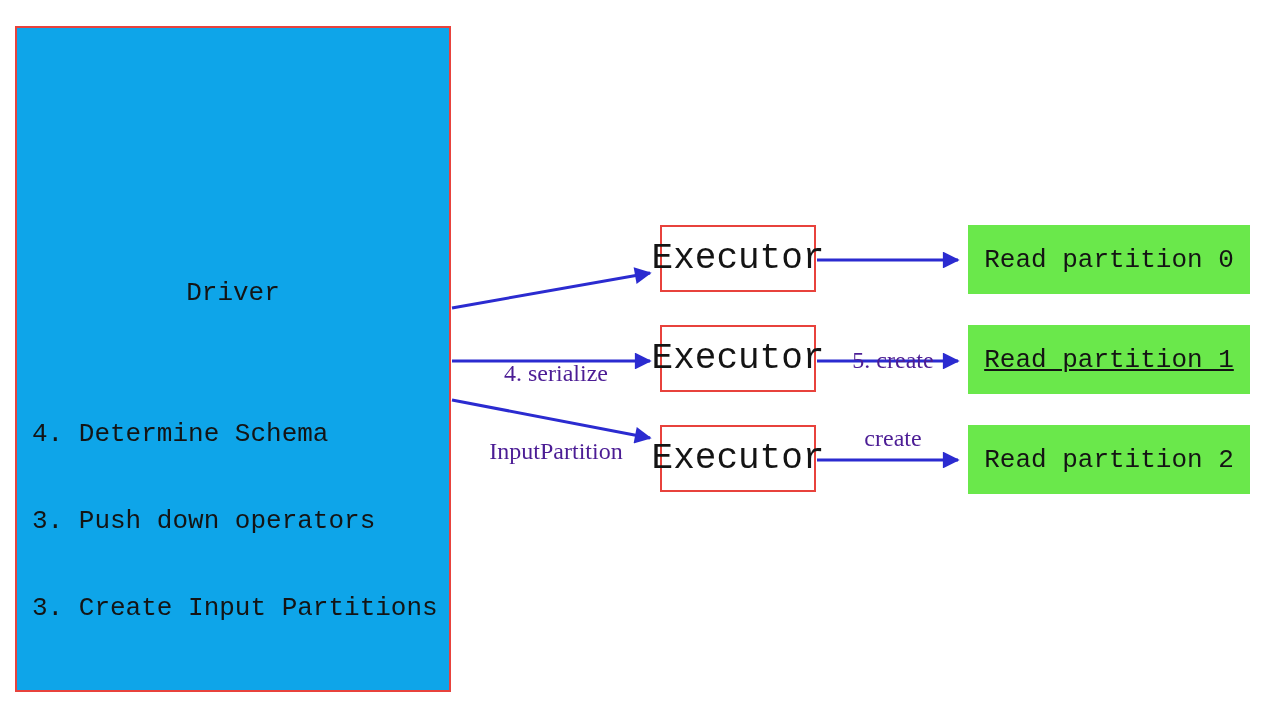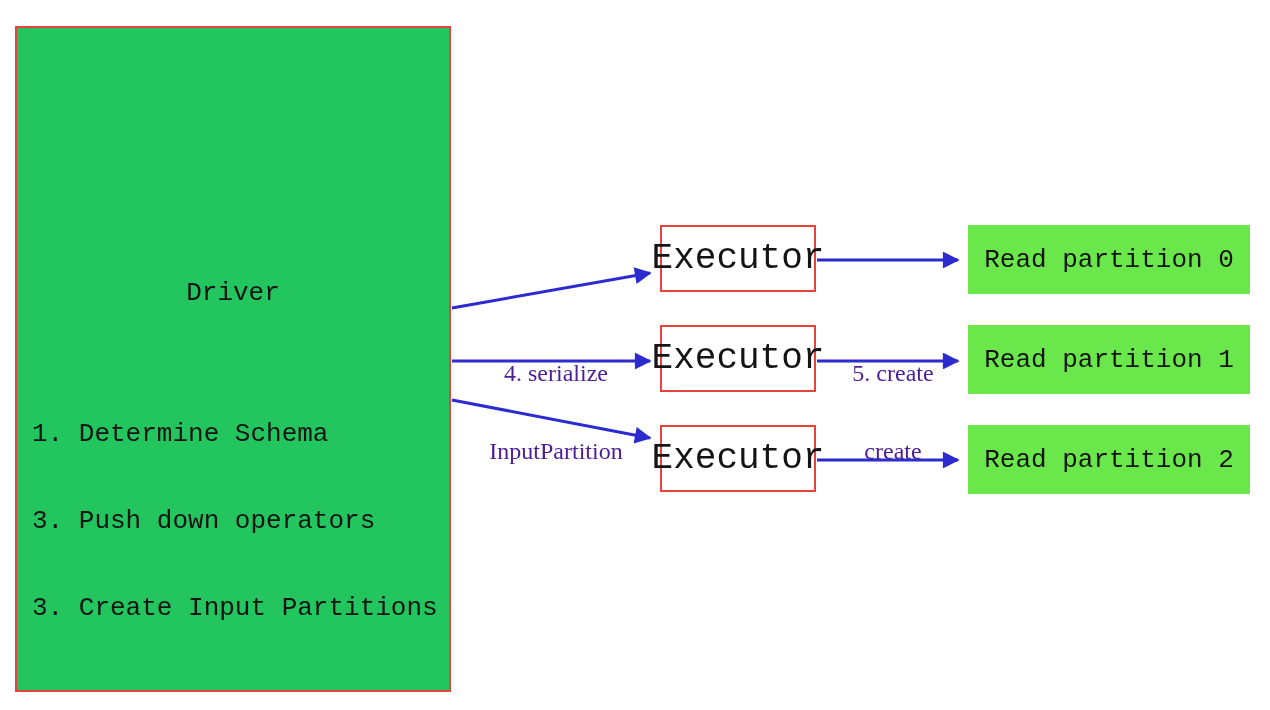--- a/index.html
+++ b/index.html
@@ -34,21 +34,21 @@
     fill: none;
   }
   .arrow-head { fill: var(--blue); }
 
   .driver-box {
     position: absolute;
     left: 15px; top: 26px;
     width: 436px; height: 666px;
     border: 2px solid var(--red);
     box-sizing: border-box;
-    background: #22c55e;
+    background: #0ea5e9;
   }
   .driver-title {
     position: absolute;
     left: 0; top: 250px;
     width: 100%;
     text-align: center;
     font-size: 26px;
     letter-spacing: 0;
     white-space: pre;
   }
@@ -82,38 +82,38 @@
     left: 968px;
     width: 282px; height: 69px;
     background: var(--green);
     display: flex;
     align-items: center;
     justify-content: center;
     font-size: 26px;
     white-space: pre;
   }
   .part-0 { top: 225px; }
-  .part-1 { top: 325px; }
+  .part-1 { top: 325px; text-decoration: underline; }
   .part-2 { top: 425px; }
 
   .edge-label {
     position: absolute;
     text-align: center;
     font-family: "Liberation Serif", "DejaVu Serif", serif;
     font-size: 24px;
     line-height: 26px;
     color: #4c1d95;
     white-space: pre;
   }
   .label-serialize {
     left: 436px; top: 308px;
     width: 240px;
   }
   .label-create-reader {
-    left: 820px; top: 308px;
+    left: 820px; top: 295px;
     width: 146px;
   }
 </style>
 </head>
 <body>
 
 <div class="canvas">
 
   <svg class="edges" viewBox="0 0 1270 710">
     <defs>
@@ -125,21 +125,21 @@
     <line class="edge-line" x1="452" y1="361" x2="650" y2="361" marker-end="url(#ah)"></line>
     <line class="edge-line" x1="452" y1="400" x2="650" y2="438" marker-end="url(#ah)"></line>
     <line class="edge-line" x1="817" y1="260" x2="958" y2="260" marker-end="url(#ah)"></line>
     <line class="edge-line" x1="817" y1="361" x2="958" y2="361" marker-end="url(#ah)"></line>
     <line class="edge-line" x1="817" y1="460" x2="958" y2="460" marker-end="url(#ah)"></line>
   </svg>
 
   <div class="driver-box">
     <div class="driver-title">Driver</div>
     <div class="driver-steps">
-      <div>1. Determine Schema</div>
+      <div>4. Determine Schema</div>
       <div>3. Push down operators</div>
       <div>3. Create Input Partitions</div>
     </div>
   </div>
 
   <div class="executor-box exec-1">
     <span>Executor</span>
   </div>
   <div class="executor-box exec-2">
     <span>Executor</span>

